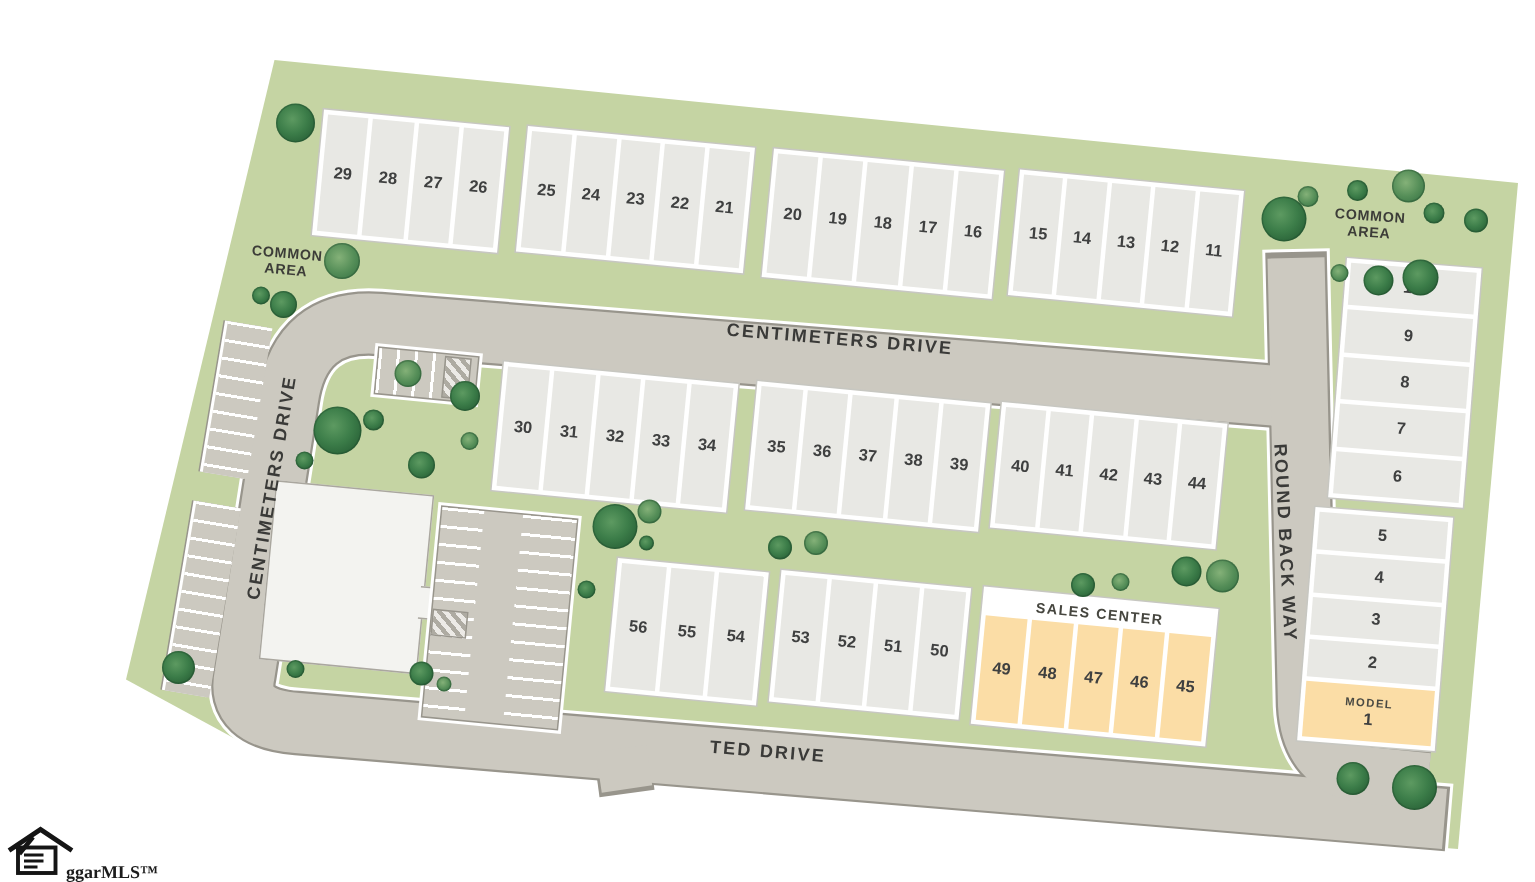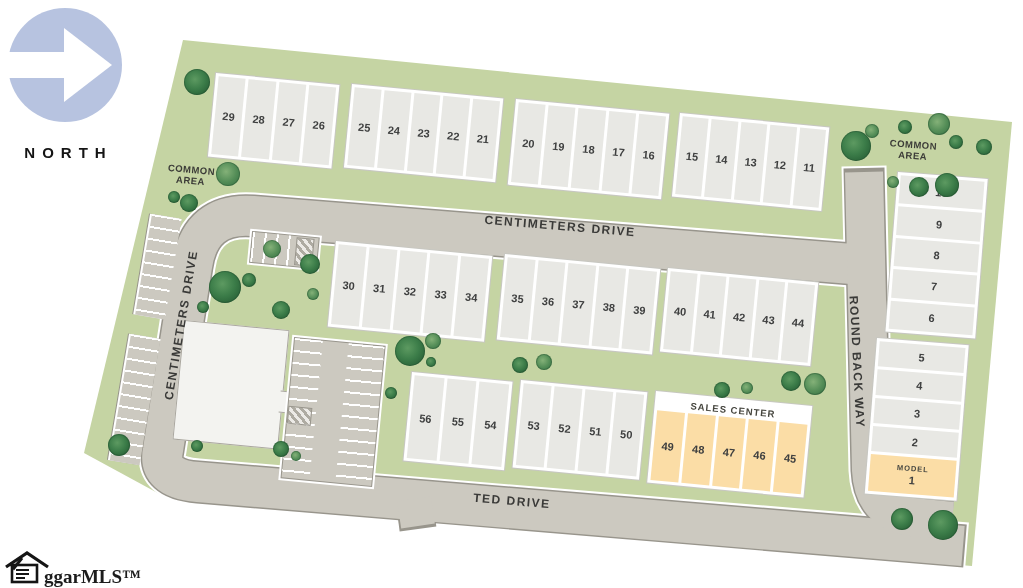--- a/index.html
+++ b/index.html
@@ -74,21 +74,21 @@
   .north-circle{position:relative;width:114px;height:114px;border-radius:50%;
     background:var(--nblue,#b7c3e0);}
   .north-tail{position:absolute;left:-8px;top:44px;width:72px;height:26px;background:#fff;}
   .north-head{position:absolute;left:56px;top:20px;width:0;height:0;
     border-top:37px solid transparent;border-bottom:37px solid transparent;border-left:48px solid #fff;}
   .north-label{margin-top:22px;text-align:center;font-size:15px;font-weight:bold;color:#141414;
     letter-spacing:7px;padding-left:7px;}
 
   
   .logo{position:absolute;left:2px;top:550px;z-index:6;display:flex;align-items:flex-end;}
-  .logo-text{font-family:"Liberation Serif", serif;font-size:19px;font-weight:600;color:#1c1c1c;
+  .logo-text{font-family:"Liberation Serif", serif;font-size:12px;font-weight:600;color:#1c1c1c;
     margin-left:-8px;margin-bottom:2px;}
 </style>
 </head>
 <body>
 
 <div id="stage">
 
   <div class="site-green"></div>
 
   <svg class="roads" width="1023" height="588">
@@ -125,27 +125,20 @@
   </div>
 
   <div class="street-label" style="left:560px;top:226px;transform:translate(-50%,-50%) rotate(4.8deg);">CENTIMETERS DRIVE</div>
   <div class="street-label" style="left:181px;top:325px;transform:translate(-50%,-50%) rotate(-80.5deg);">CENTIMETERS DRIVE</div>
   <div class="street-label" style="left:857px;top:362px;transform:translate(-50%,-50%) rotate(87deg);">ROUND BACK WAY</div>
   <div class="street-label" style="left:512px;top:501px;transform:translate(-50%,-50%) rotate(4.7deg);">TED DRIVE</div>
 
   <div class="area-label" style="left:160px;top:164px;transform:rotate(5deg);">COMMON AREA</div>
   <div class="area-label" style="left:882px;top:139px;transform:rotate(4deg);">COMMON AREA</div>
 
-  <div class="north">
-    <div class="north-circle">
-      <div class="north-tail"></div>
-      <div class="north-head"></div>
-    </div>
-    <div class="north-label">NORTH</div>
-  </div>
 
   <div class="logo">
     <span>
       <svg viewBox="0 0 50 36" width="50" height="36">
         <path d="M4 17 L25 3 L46 17" fill="none" stroke="#151515" stroke-width="3.2"></path>
         <rect x="10" y="15" width="25" height="17" fill="#fff" stroke="#151515" stroke-width="2.6"></rect>
         <path d="M14 20 h13 M14 24 h13 M14 28 h9" stroke="#151515" stroke-width="2" fill="none"></path>
         <path d="M8 13 l4 5 8 -10" stroke="#151515" stroke-width="3" fill="none"></path>
       </svg>
     </span>

